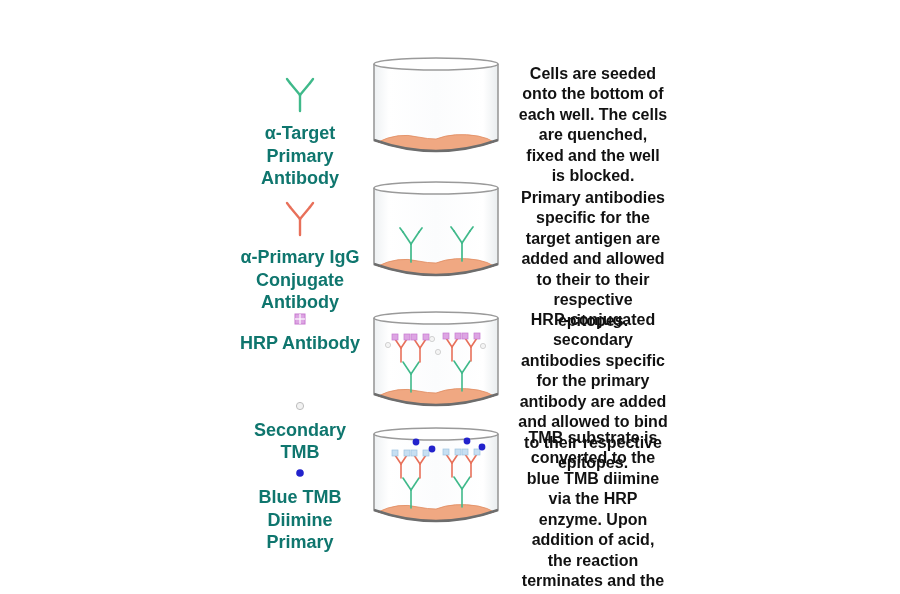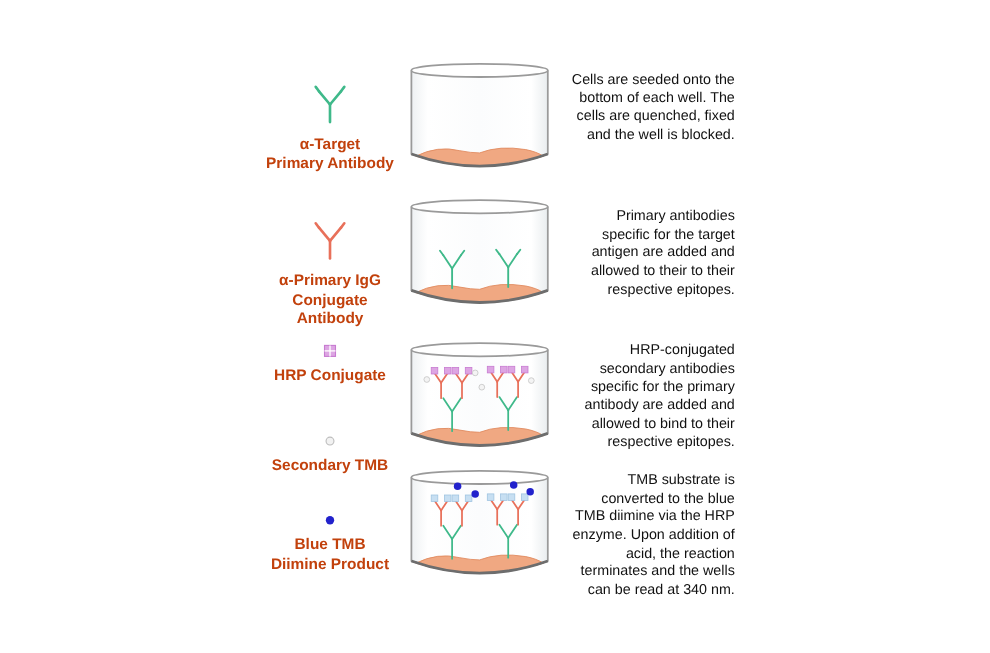--- a/index.html
+++ b/index.html
@@ -25,23 +25,23 @@
     left: 240px;
     width: 430px;
   }
   .legend {
     position: absolute;
     left: 0;
     width: 120px;
     text-align: center;
   }
   .legend-label {
-    font-size: 14px;
+    font-size: 18px;
     font-weight: bold;
-    color: #c2410c;
+    color: #0f766e;
     line-height: 1.25;
     margin-top: 4px;
     white-space: pre-line;
   }
   .legend-icon {
     height: 46px;
     display: flex;
     align-items: center;
     justify-content: center;
   }
@@ -51,25 +51,25 @@
   .well {
     position: absolute;
     left: 130px;
     width: 132px;
     height: 96px;
   }
   .desc {
     position: absolute;
     left: 278px;
     width: 150px;
-    font-size: 13px;
-    font-weight: normal;
+    font-size: 16px;
+    font-weight: bold;
     color: #111111;
     line-height: 1.28;
-    text-align: right;
+    text-align: center;
   }
   svg { display: block; overflow: visible; }
 </style>
 </head>
 <body>
 
 <div class="diagram">
 
   <div class="row" style="top: 58px; left: 240px;">
 
@@ -170,21 +170,21 @@
   <div class="row" style="top: 306px; left: 240px;">
 
     <div class="legend" style="top: 4px;">
       <div class="legend-icon small">
         <svg width="16" height="16" viewBox="0 0 16 16" aria-hidden="true">
           <rect x="3" y="3" width="10" height="10" fill="#dda5e3" stroke="#c77ad0" stroke-width="1"></rect>
           <line x1="8" y1="3" x2="8" y2="13" stroke="#ffffff" stroke-width="1.2"></line>
           <line x1="3" y1="8" x2="13" y2="8" stroke="#ffffff" stroke-width="1.2"></line>
         </svg>
       </div>
-      <div class="legend-label">HRP Conjugate</div>
+      <div class="legend-label">HRP Antibody</div>
 
       <div class="legend-icon small" style="margin-top: 42px;">
         <svg width="12" height="12" viewBox="0 0 12 12" aria-hidden="true">
           <circle cx="6" cy="6" r="3.6" fill="#f2f2f2" stroke="#bdbdbd" stroke-width="1"></circle>
         </svg>
       </div>
       <div class="legend-label">Secondary TMB</div>
     </div>
 
     <div class="well" style="top: 6px;">
@@ -258,21 +258,21 @@
 
   <div class="row" style="top: 428px; left: 240px;">
 
     <div class="legend" style="top: 36px;">
       <div class="legend-icon small">
         <svg width="14" height="14" viewBox="0 0 14 14" aria-hidden="true">
           <circle cx="7" cy="7" r="3.8" fill="#2222cc"></circle>
         </svg>
       </div>
       <div class="legend-label">Blue TMB
-Diimine Product</div>
+Diimine Primary</div>
     </div>
 
     <div class="well" style="top: 0px;">
       <svg width="132" height="100" viewBox="0 0 132 100">
         <defs>
           <linearGradient id="glass4" x1="0" y1="0" x2="1" y2="0">
             <stop offset="0%" stop-color="#eef1f3"></stop>
             <stop offset="12%" stop-color="#ffffff"></stop>
             <stop offset="50%" stop-color="#fbfcfd"></stop>
             <stop offset="88%" stop-color="#ffffff"></stop>

